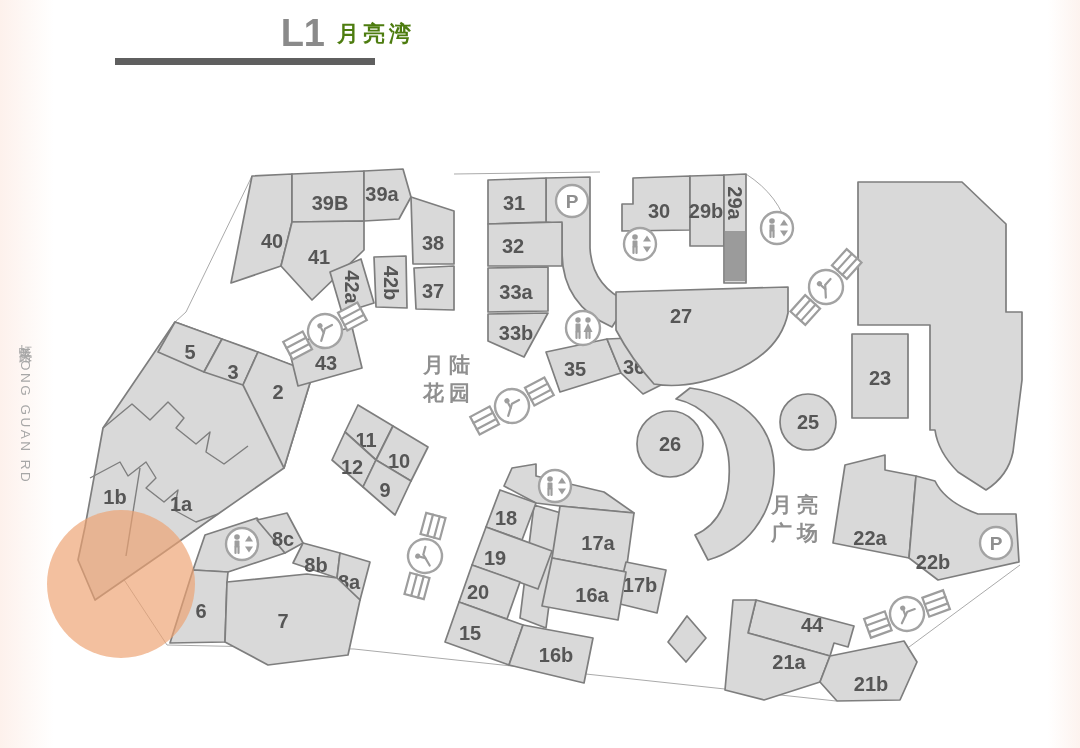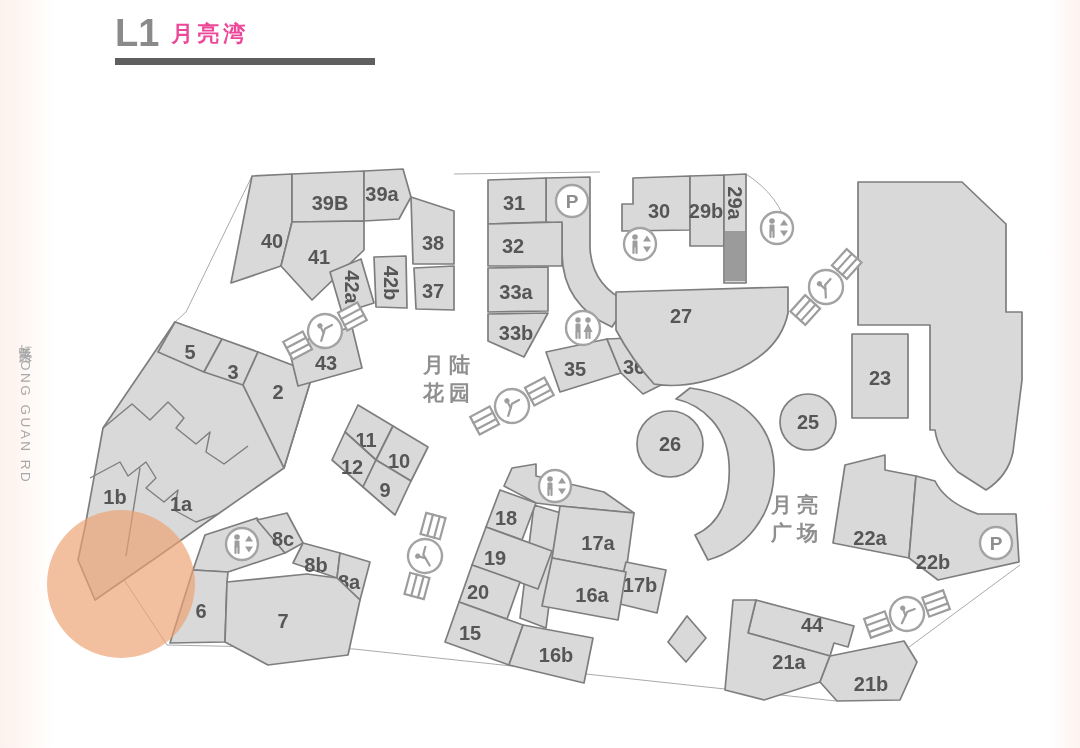--- a/index.html
+++ b/index.html
@@ -2,23 +2,23 @@
 <html><head>
 <meta charset="utf-8">
 <style>
   html,body{margin:0;padding:0;width:1080px;height:748px;overflow:hidden;
     background:linear-gradient(90deg,#fdf1ec 0%,#ffffff 5%,#ffffff 97%,#fdf3ef 100%);
     font-family:"Liberation Sans",sans-serif;}
   #stage{position:relative;width:1080px;height:748px;}
   #map{position:absolute;left:0;top:0;}
   
   #titlebox{position:absolute;left:115px;top:14px;width:300px;}
-  #title-line{display:flex;align-items:flex-end;gap:12px;color:#8a8a8a;}
+  #title-line{display:flex;align-items:flex-end;gap:12px;color:#8a8a8a;justify-content:flex-end;}
   #title-level{font-size:38px;font-weight:bold;line-height:1;}
-  #title-name{font-size:22px;font-weight:bold;letter-spacing:4px;padding-bottom:3px;color:#ec4899;}
+  #title-name{font-size:22px;font-weight:bold;letter-spacing:4px;padding-bottom:3px;color:#4d7c0f;}
   #title-bar{margin-top:6px;width:260px;height:7px;background:#5f5f5f;}
   
   #road{position:absolute;left:16px;top:334px;height:270px;
     writing-mode:vertical-rl;text-orientation:mixed;
     color:#a7a7a7;font-size:13.5px;letter-spacing:2.5px;white-space:nowrap;}
   
   .unit{fill:#d9d9d9;stroke:#7e7e7e;stroke-width:1.7;stroke-linejoin:round;}
   .dark{fill:#9b9b9b;stroke:none;}
   .thin{fill:none;stroke:#aaaaaa;stroke-width:1;}
   .zig{fill:none;stroke:#7e7e7e;stroke-width:1.4;stroke-linejoin:round;}

